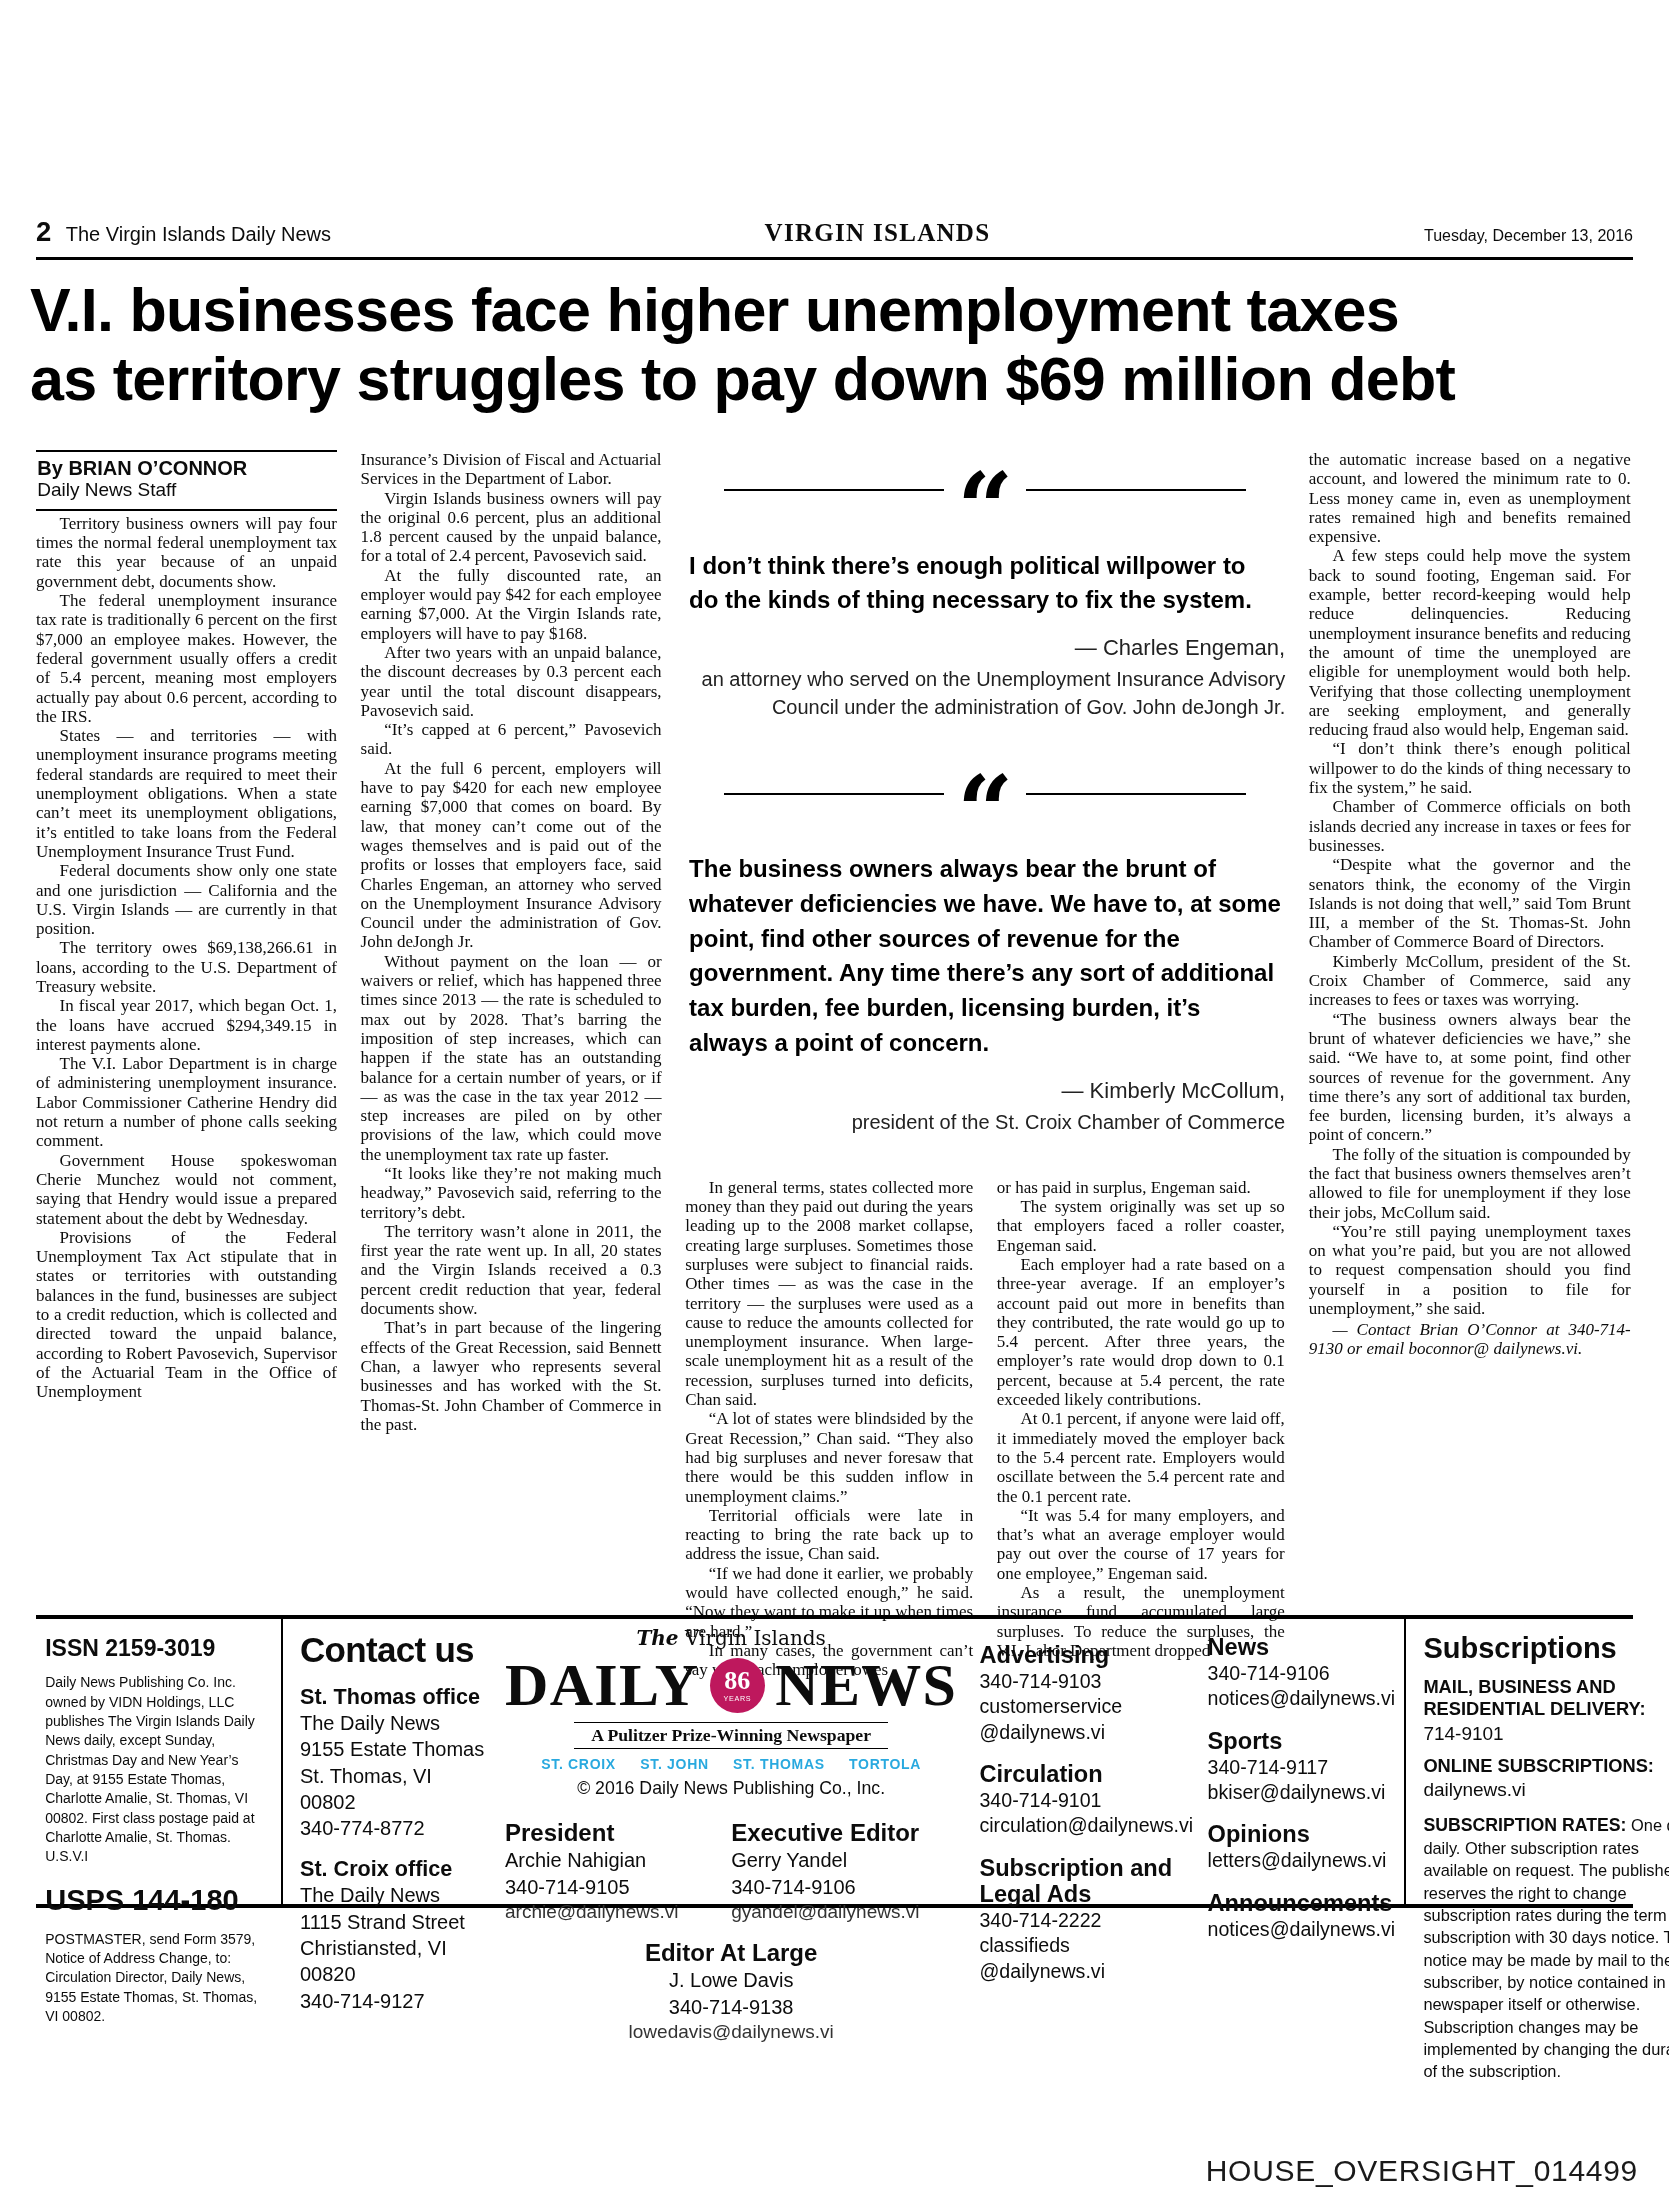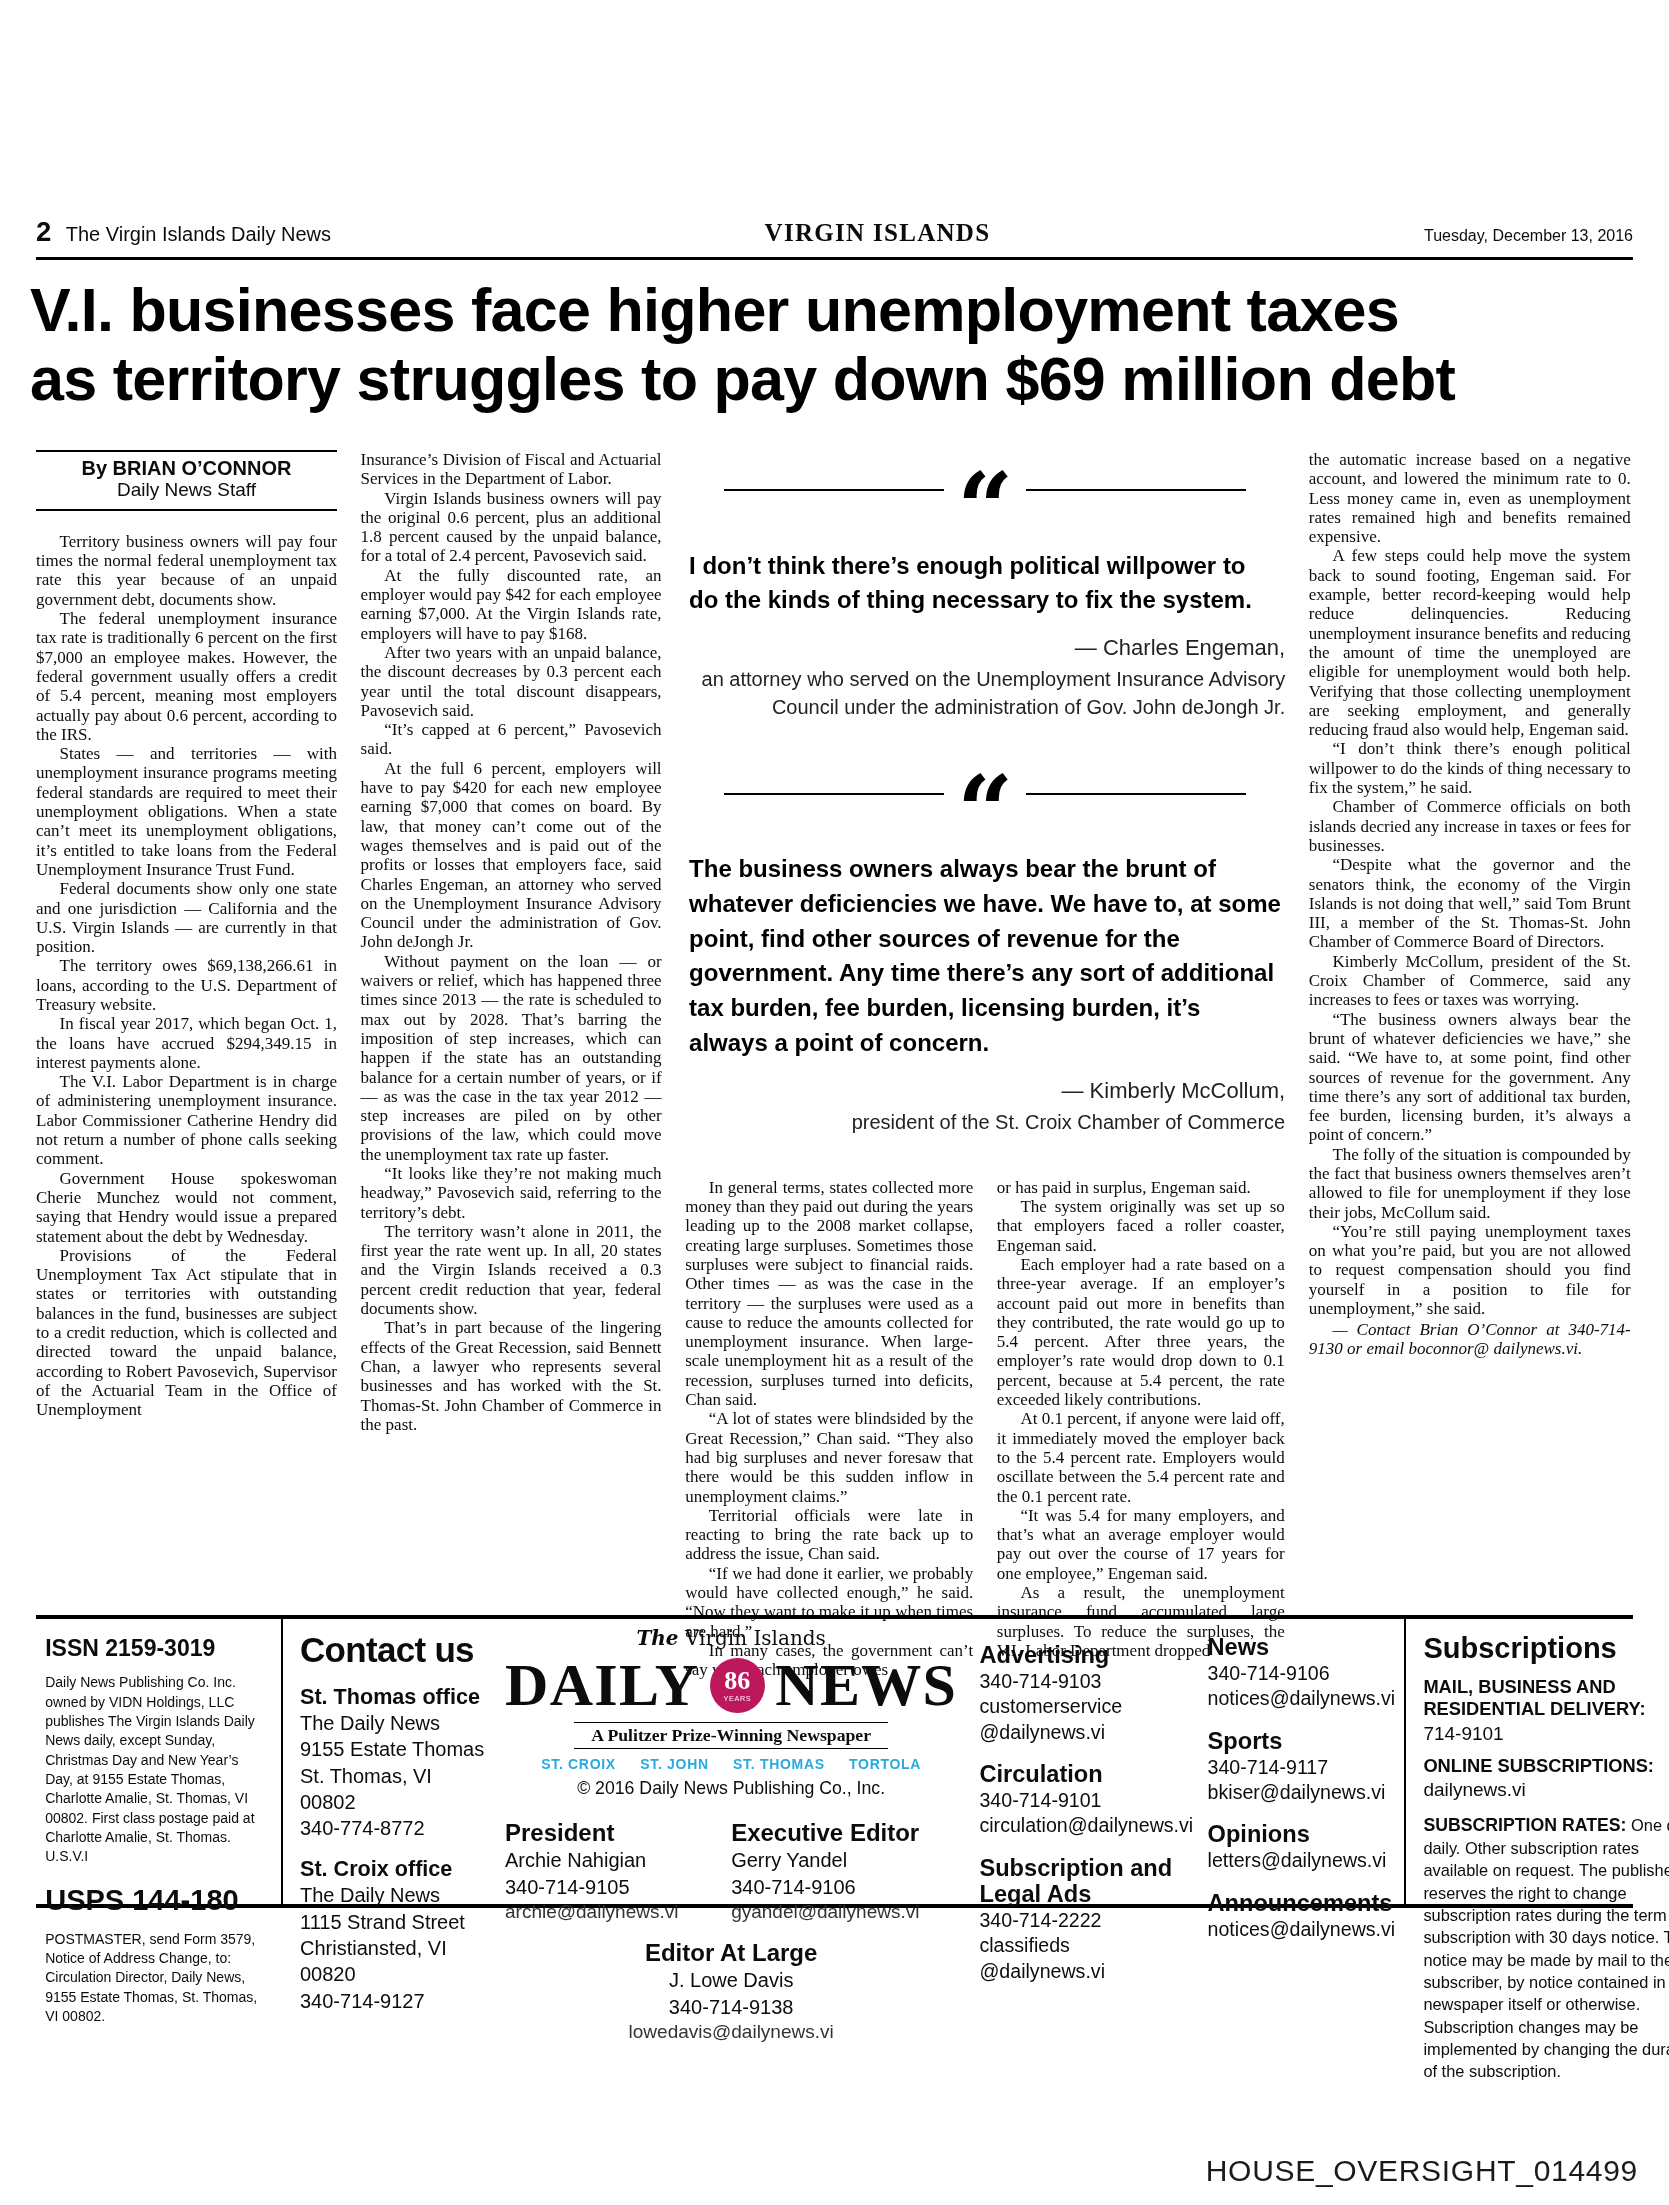--- a/index.html
+++ b/index.html
@@ -33,22 +33,22 @@
     display:flex; gap:23.6px;
   }
   .col { flex:0 0 301px; width:301px; }
   .mid { flex:0 0 600px; width:600px; }
   .col-right { flex:0 0 322px; width:322px; }
   .bodytext p, .bodytext { font-size:17px; line-height:19.3px; text-align:justify; }
   .bodytext p { text-indent:23.6px; }
   .cont p:first-child { text-indent:0; }
   .byline-block {
     border-top:2.6px solid #000; border-bottom:2.6px solid #000;
-    padding:6.5px 1.3px 9.2px; margin-bottom:21px;
-    font-family:"Liberation Sans", sans-serif; text-align:center;
+    padding:6.5px 1.3px 9.2px; margin-bottom:3px;
+    font-family:"Liberation Sans", sans-serif; text-align:left;
   }
   .byline { font-size:20px; font-weight:bold; }
   .byline-org { font-size:19px; margin-top:2.6px; }
   .contact-line { font-style:italic; margin-top:1.3px; font-size:17px; line-height:19.3px; text-align:justify; }
   
   .qrule { display:flex; align-items:center; margin:23.6px 39px 0; }
   .qline { flex:1; height:2px; background:#000; }
   .qmark {
     font-family:"DejaVu Serif", serif; font-weight:bold; font-size:98px;
     line-height:33px; padding:0 13px; transform:translateY(17px); color:#000;

